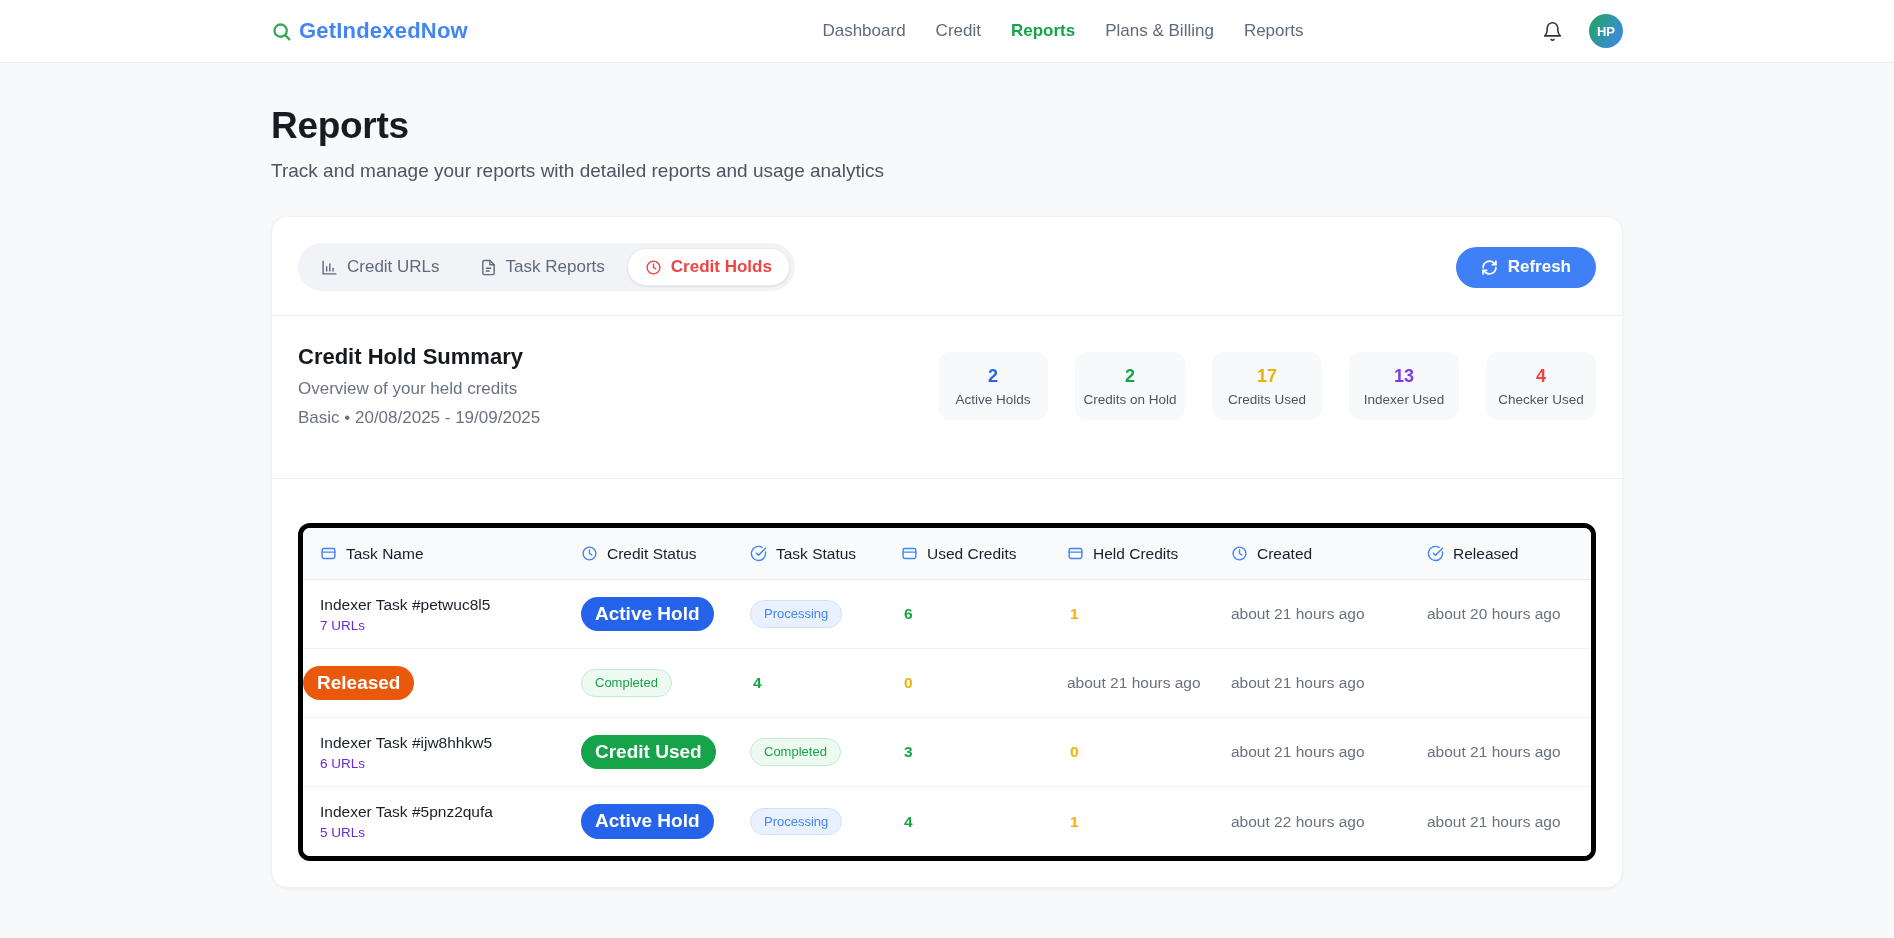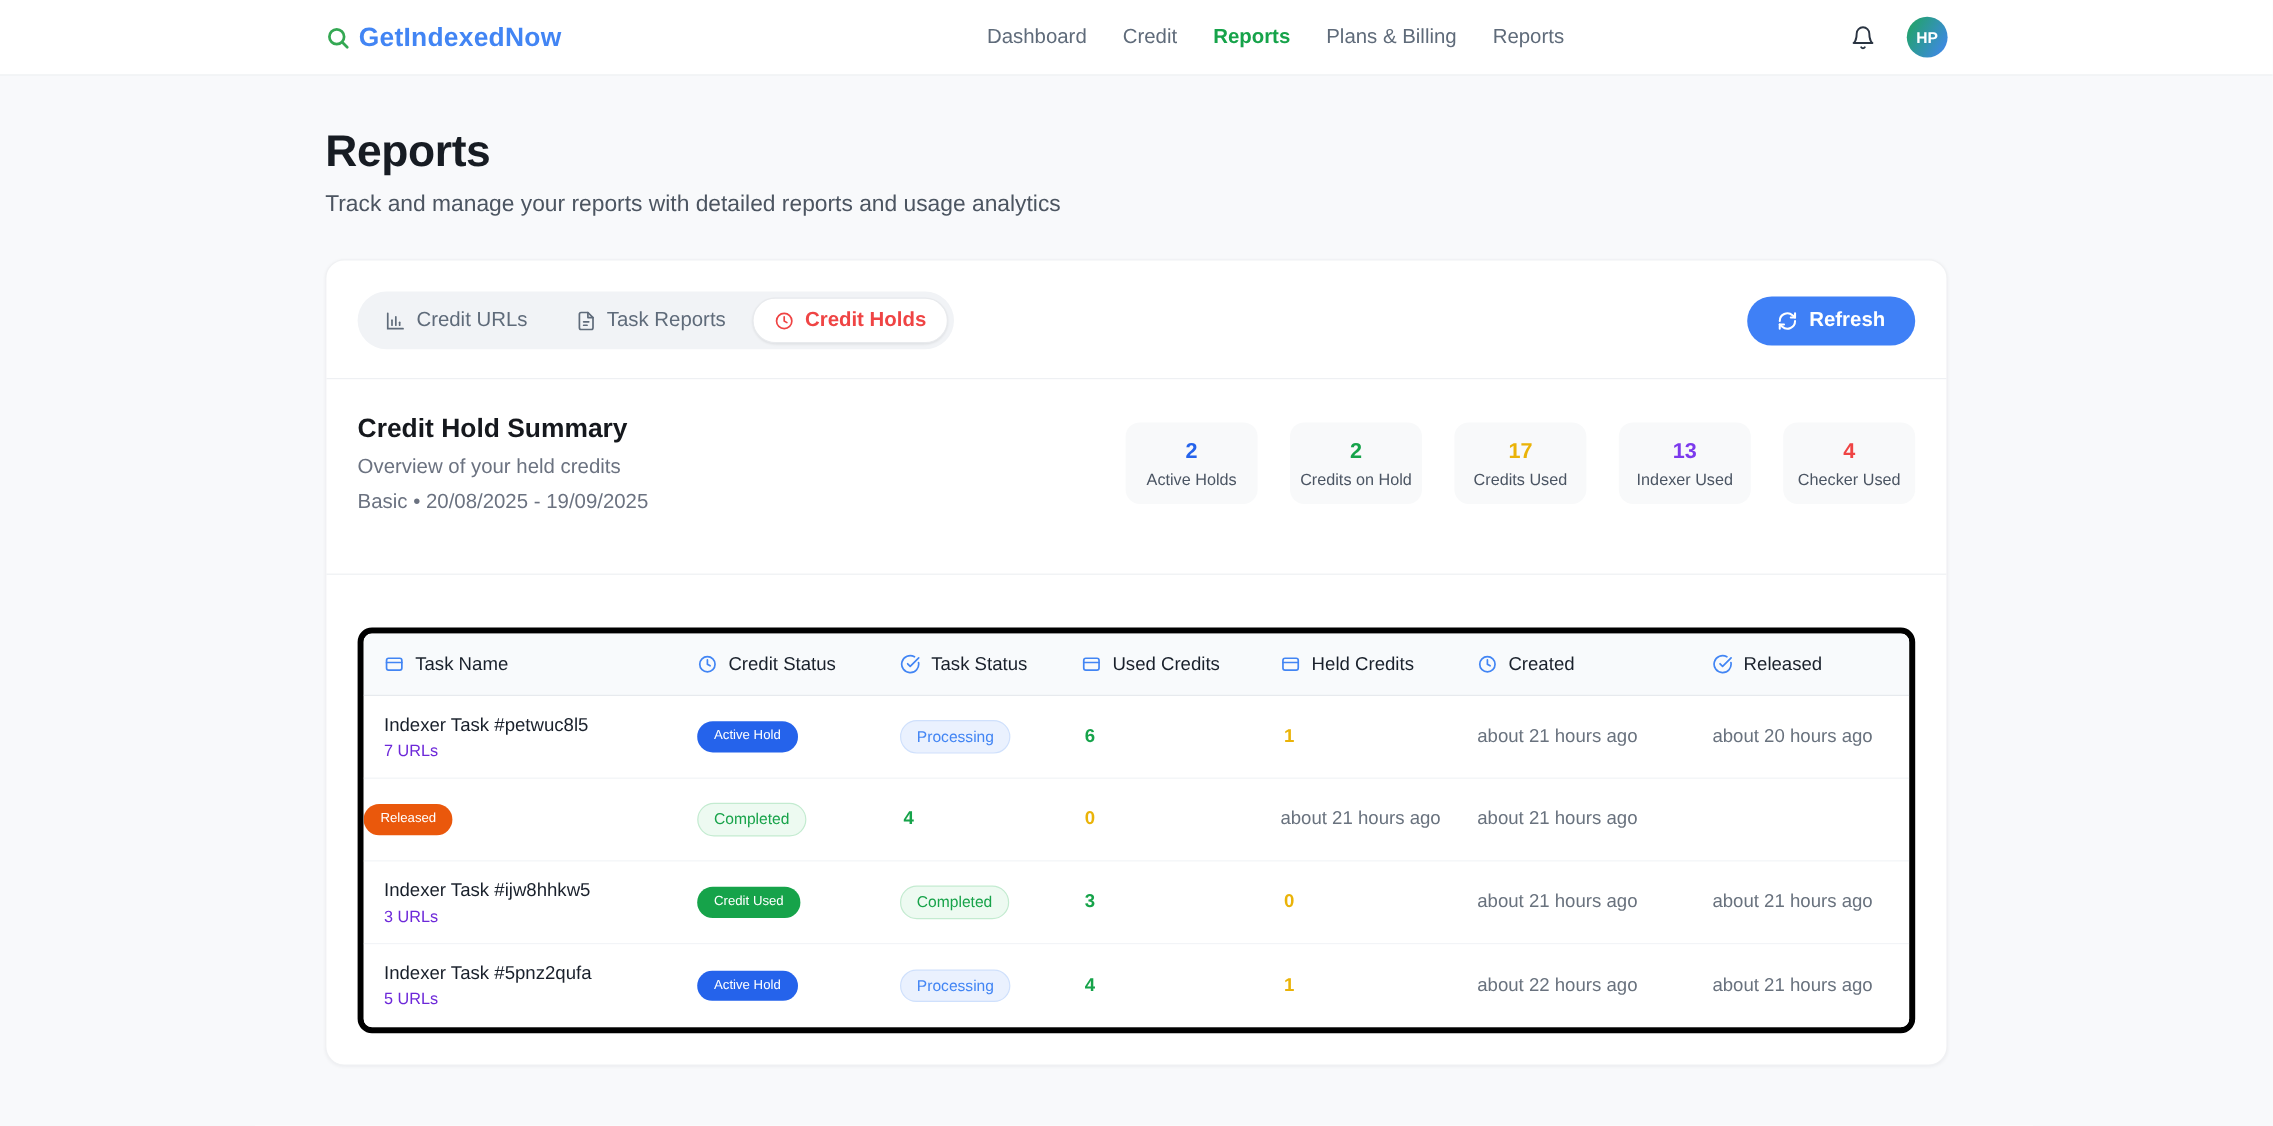--- a/index.html
+++ b/index.html
@@ -85,21 +85,21 @@
   .h-cell { display:flex; align-items:center; gap:9px; font-size:15.5px; font-weight:500; color:#19202b; }
   .h-cell:first-child { padding-left:17px; }
   .h-icon { color:#4285f4; flex:0 0 auto; }
   .t-row { height:69px; border-bottom:1px solid #eff2f5; background:#fff; }
   .t-row:last-child { border-bottom:none; }
   .c-task { padding-left:17px; }
   .task-name { font-size:15.5px; font-weight:500; color:#19202b; }
   .task-urls { font-size:13.5px; color:#6d28d9; margin-top:4px; }
   .badge {
     display:inline-block; padding:6px 14px; border-radius:999px;
-    font-size:11px; font-weight:400; line-height:1.2;
+    font-size:19px; font-weight:700; line-height:1.2;
   }
   .pill {
     display:inline-block; padding:5px 13px; border-radius:999px; border:1px solid transparent;
     font-size:13px; font-weight:500; line-height:1.2;
   }
   .num { font-size:15.5px; font-weight:700; padding-left:3px; }
   .time-cell { font-size:15.5px; color:#69727e; }
 </style>
 </head>
 <body>
@@ -306,21 +306,21 @@
             <div><span class="badge" style="background: rgb(234, 88, 12); color: rgb(255, 255, 255);">Released</span></div>
             <div><span class="pill" style="background: rgb(237, 250, 241); color: rgb(24, 163, 74); border-color: rgb(195, 235, 208);">Completed</span></div>
             <div class="num" style="color: rgb(22, 163, 74);">4</div>
             <div class="num" style="color: rgb(234, 179, 8);">0</div>
             <div class="time-cell">about 21 hours ago</div>
             <div class="time-cell">about 21 hours ago</div>
           </div>
           <div class="t-grid t-row">
             <div class="c-task">
               <div class="task-name">Indexer Task #ijw8hhkw5</div>
-              <div class="task-urls">3 URLs</div>
+              <div class="task-urls">6 URLs</div>
             </div>
             <div><span class="badge" style="background: rgb(22, 163, 74); color: rgb(255, 255, 255);">Credit Used</span></div>
             <div><span class="pill" style="background: rgb(237, 250, 241); color: rgb(24, 163, 74); border-color: rgb(195, 235, 208);">Completed</span></div>
             <div class="num" style="color: rgb(22, 163, 74);">3</div>
             <div class="num" style="color: rgb(234, 179, 8);">0</div>
             <div class="time-cell">about 21 hours ago</div>
             <div class="time-cell">about 21 hours ago</div>
           </div>
           <div class="t-grid t-row">
             <div class="c-task">

